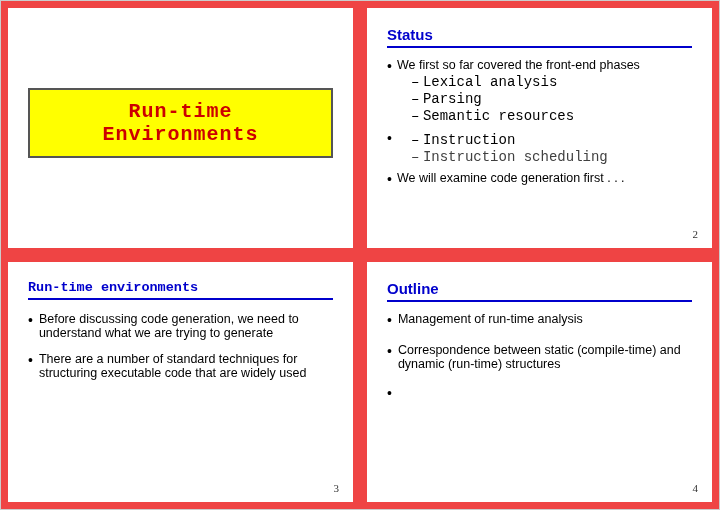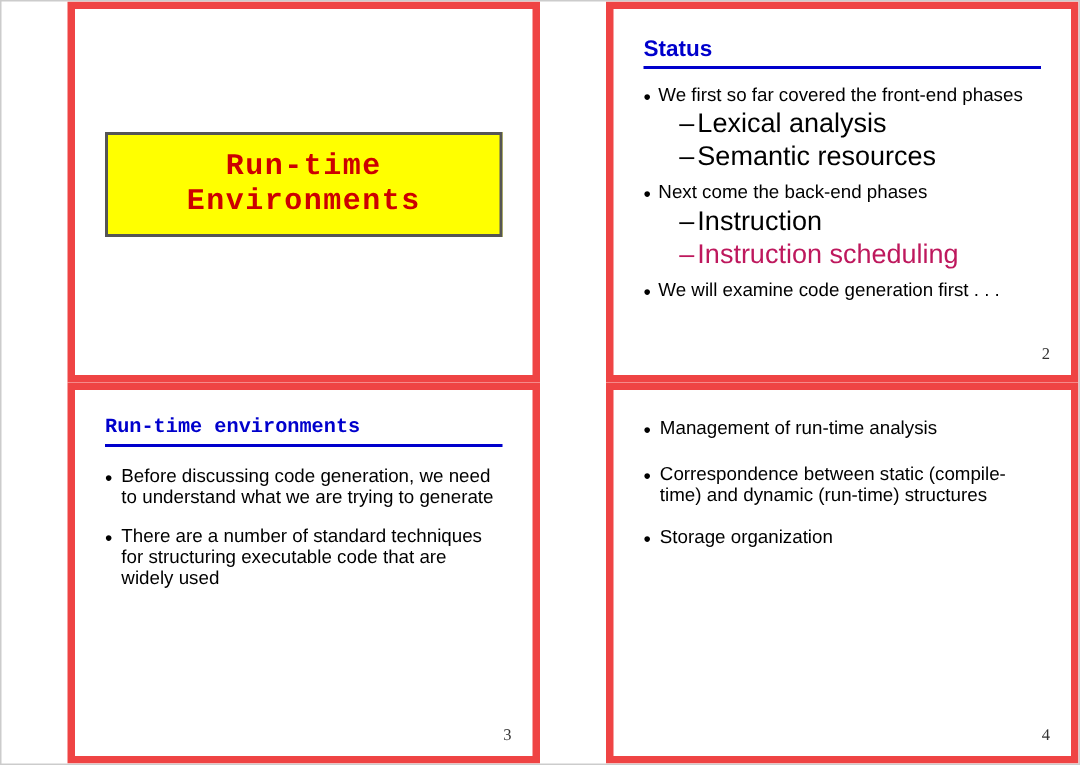--- a/index.html
+++ b/index.html
@@ -7,26 +7,25 @@
       width: 720px;
       height: 510px;
       font-family: 'Times New Roman', Times, serif;
       background: #fff;
       display: grid;
       grid-template-columns: 1fr 1fr;
       grid-template-rows: 1fr 1fr;
       border: 1px solid #ccc;
     }
     .slide {
-      border: 5px solid #ef4444;
+      border: 7px solid #ef4444;
       position: relative;
       padding: 18px 20px 28px 20px;
       overflow: hidden;
       background: #fff;
-      margin-left: 44px;
     }
     .slide-number {
       position: absolute;
       bottom: 8px;
       right: 14px;
       font-size: 11px;
       color: #333;
     }
 
     
@@ -75,33 +74,34 @@
       font-size: 14px;
       line-height: 1.2;
       flex-shrink: 0;
     }
     .sub-list {
       list-style: none;
       padding-left: 14px;
       margin-top: 2px;
     }
     .sub-list li {
-      font-size: 18px;
+      font-size: 14px;
       color: #000;
       position: relative;
       padding-left: 12px;
       margin-bottom: 1px;
+      font-family: Liberation Mono, monospace;
     }
     .sub-list li::before {
       content: '–';
       position: absolute;
       left: 0;
     }
     .sub-list li.muted {
-      color: #be185d;
+      color: #404040;
     }
 
     
     .slide-3 .slide-heading-blue {
       color: #00c;
       font-size: 13.5px;
       font-weight: bold;
       font-family: 'Courier New', Courier, monospace;
       border-bottom: 2px solid #00c;
       padding-bottom: 3px;
@@ -152,28 +152,28 @@
 
 <div class="slide slide-2">
   <div class="slide-heading">Status</div>
   <ul class="bullet-list">
     <li>
       <span class="bullet-dot">•</span>
       <div>
         <span>We first so far covered the front-end phases</span>
         <ul class="sub-list">
           <li>Lexical analysis</li>
+          <li>Parsing</li>
           <li>Semantic resources</li>
         </ul>
       </div>
     </li>
     <li>
       <span class="bullet-dot">•</span>
       <div>
-        <span>Next come the back-end phases</span>
         <ul class="sub-list">
           <li>Instruction</li>
           <li class="muted">Instruction scheduling</li>
         </ul>
       </div>
     </li>
     <li>
       <span class="bullet-dot">•</span>
       <span>We will examine code generation first . . .</span>
     </li>
@@ -190,28 +190,28 @@
     </li>
     <li>
       <span class="bullet-dot">•</span>
       <span>There are a number of standard techniques for structuring executable code that are widely used</span>
     </li>
   </ul>
   <div class="slide-number">3</div>
 </div>
 
 <div class="slide slide-4">
+  <div class="slide-heading-blue">Outline</div>
   <ul class="content-list">
     <li>
       <span class="bullet-dot">•</span>
       <span>Management of run-time analysis</span>
     </li>
     <li>
       <span class="bullet-dot">•</span>
       <span>Correspondence between static (compile-time) and dynamic (run-time) structures</span>
     </li>
     <li>
       <span class="bullet-dot">•</span>
-      <span>Storage organization</span>
     </li>
   </ul>
   <div class="slide-number">4</div>
 </div>
 
 </body></html>

